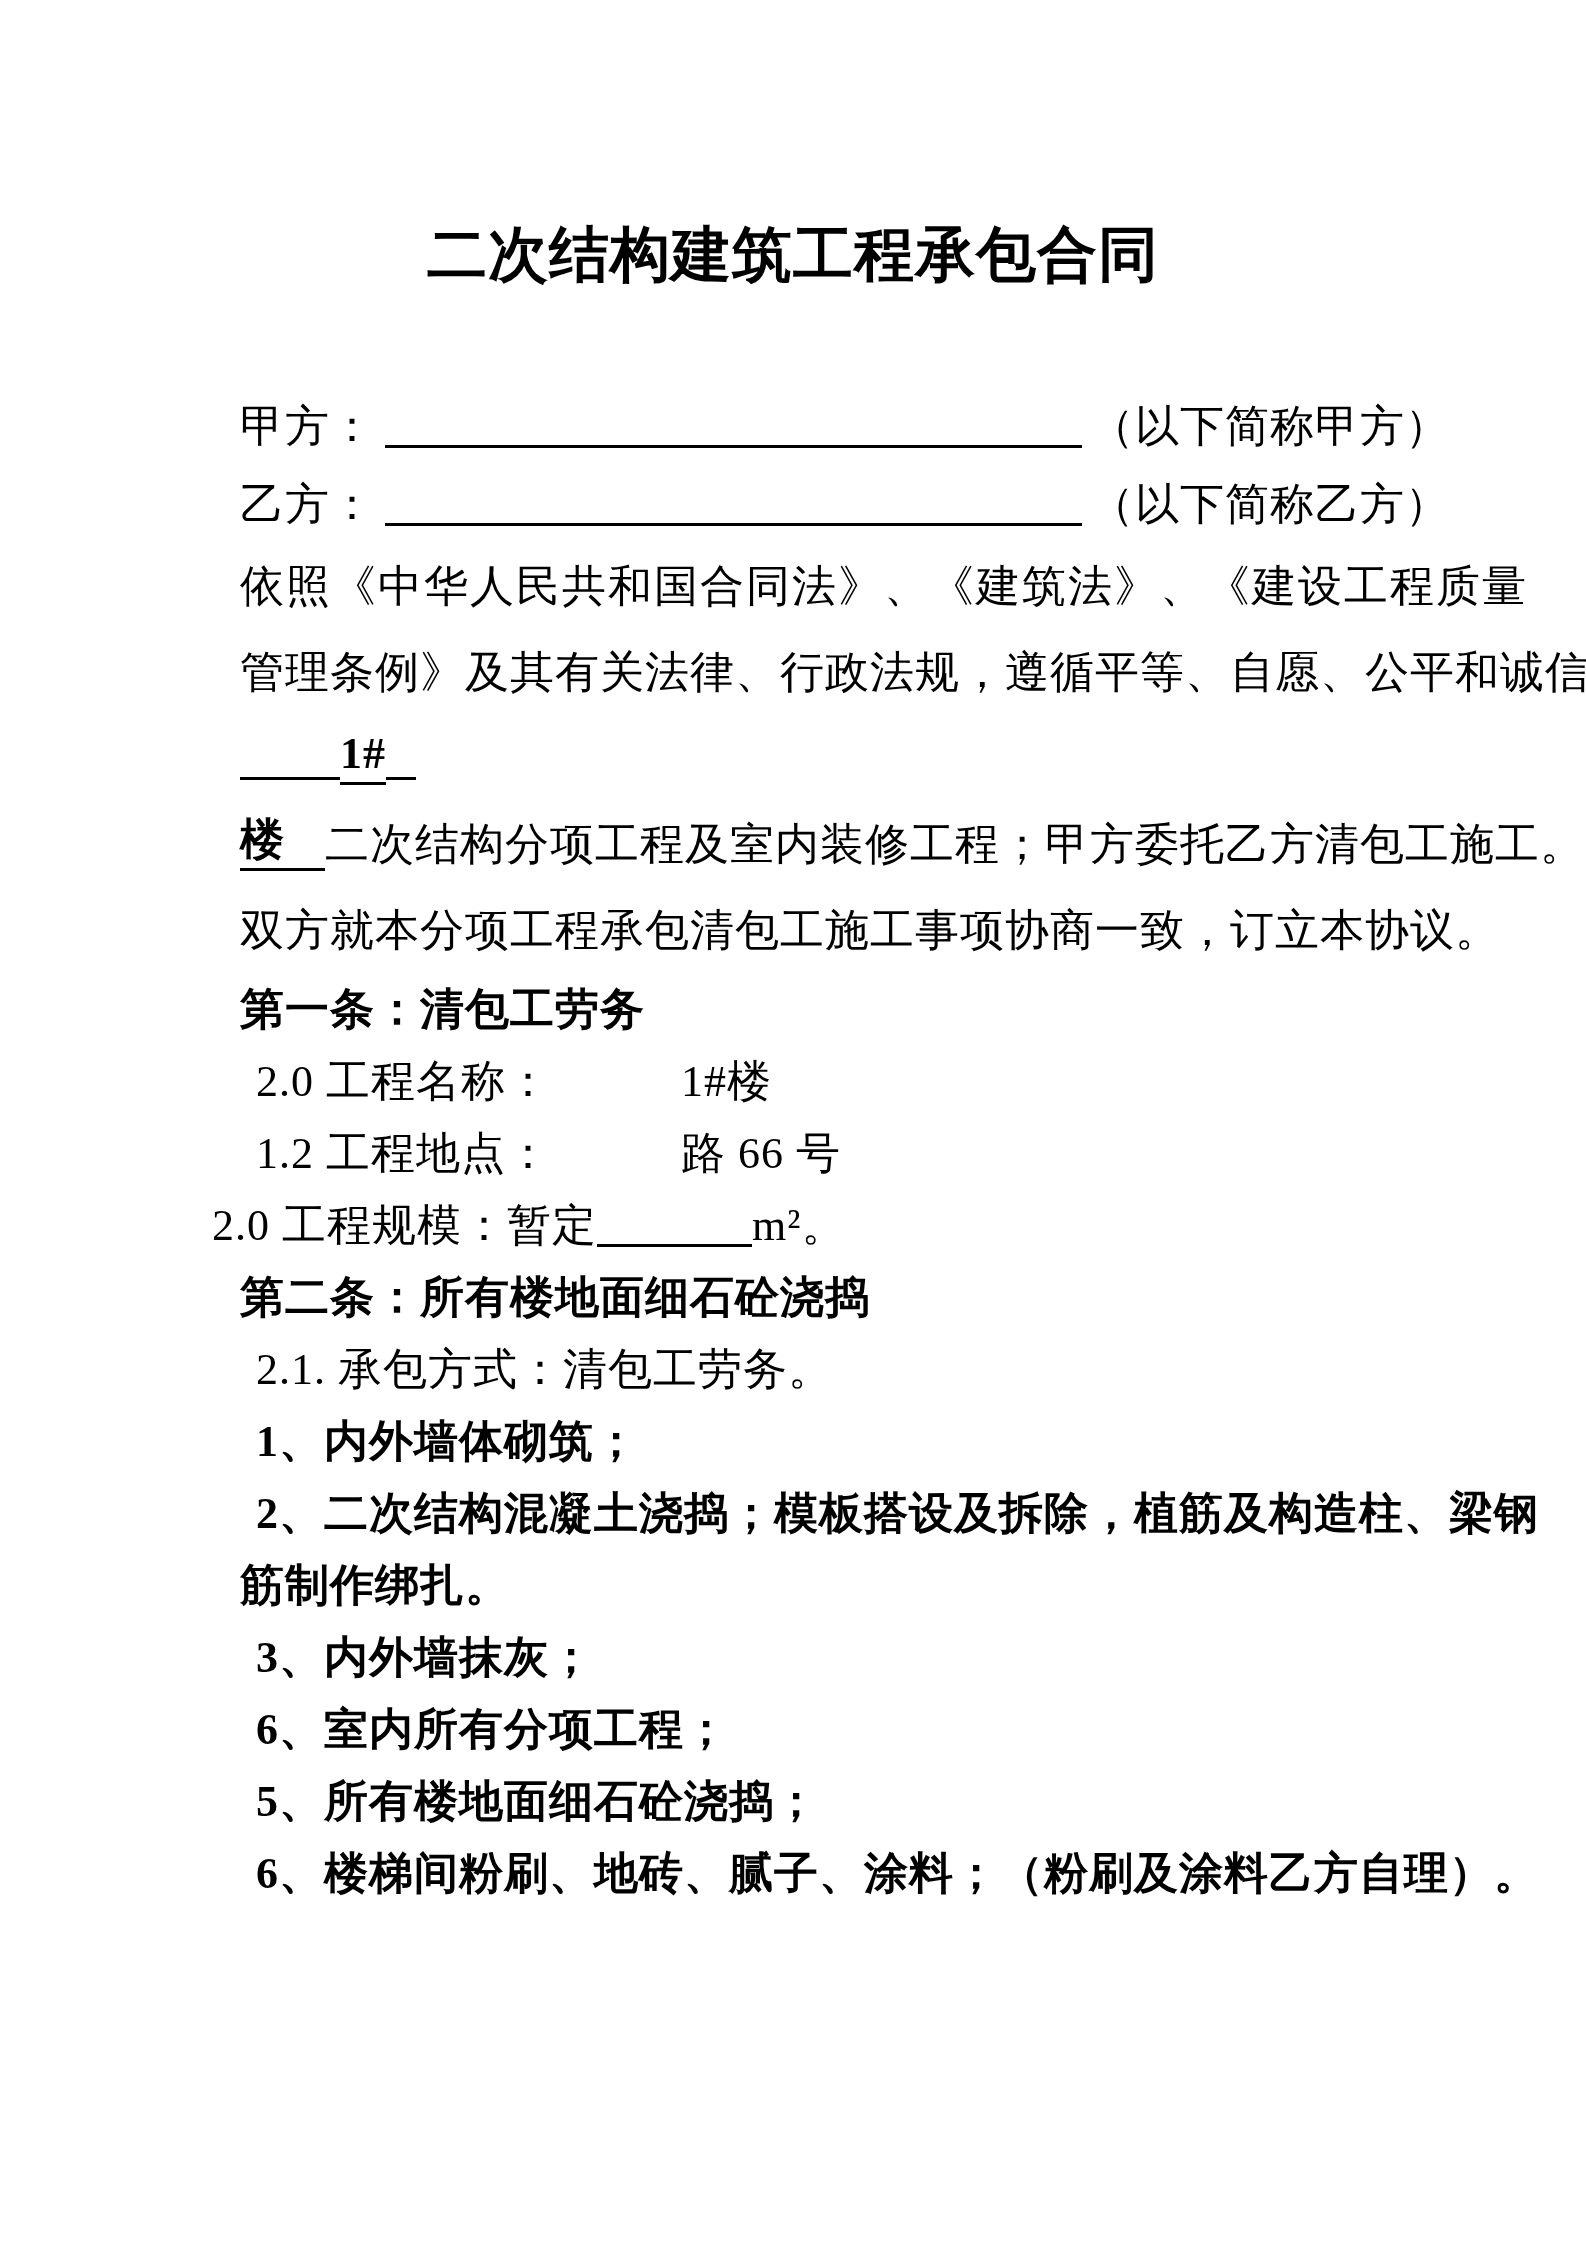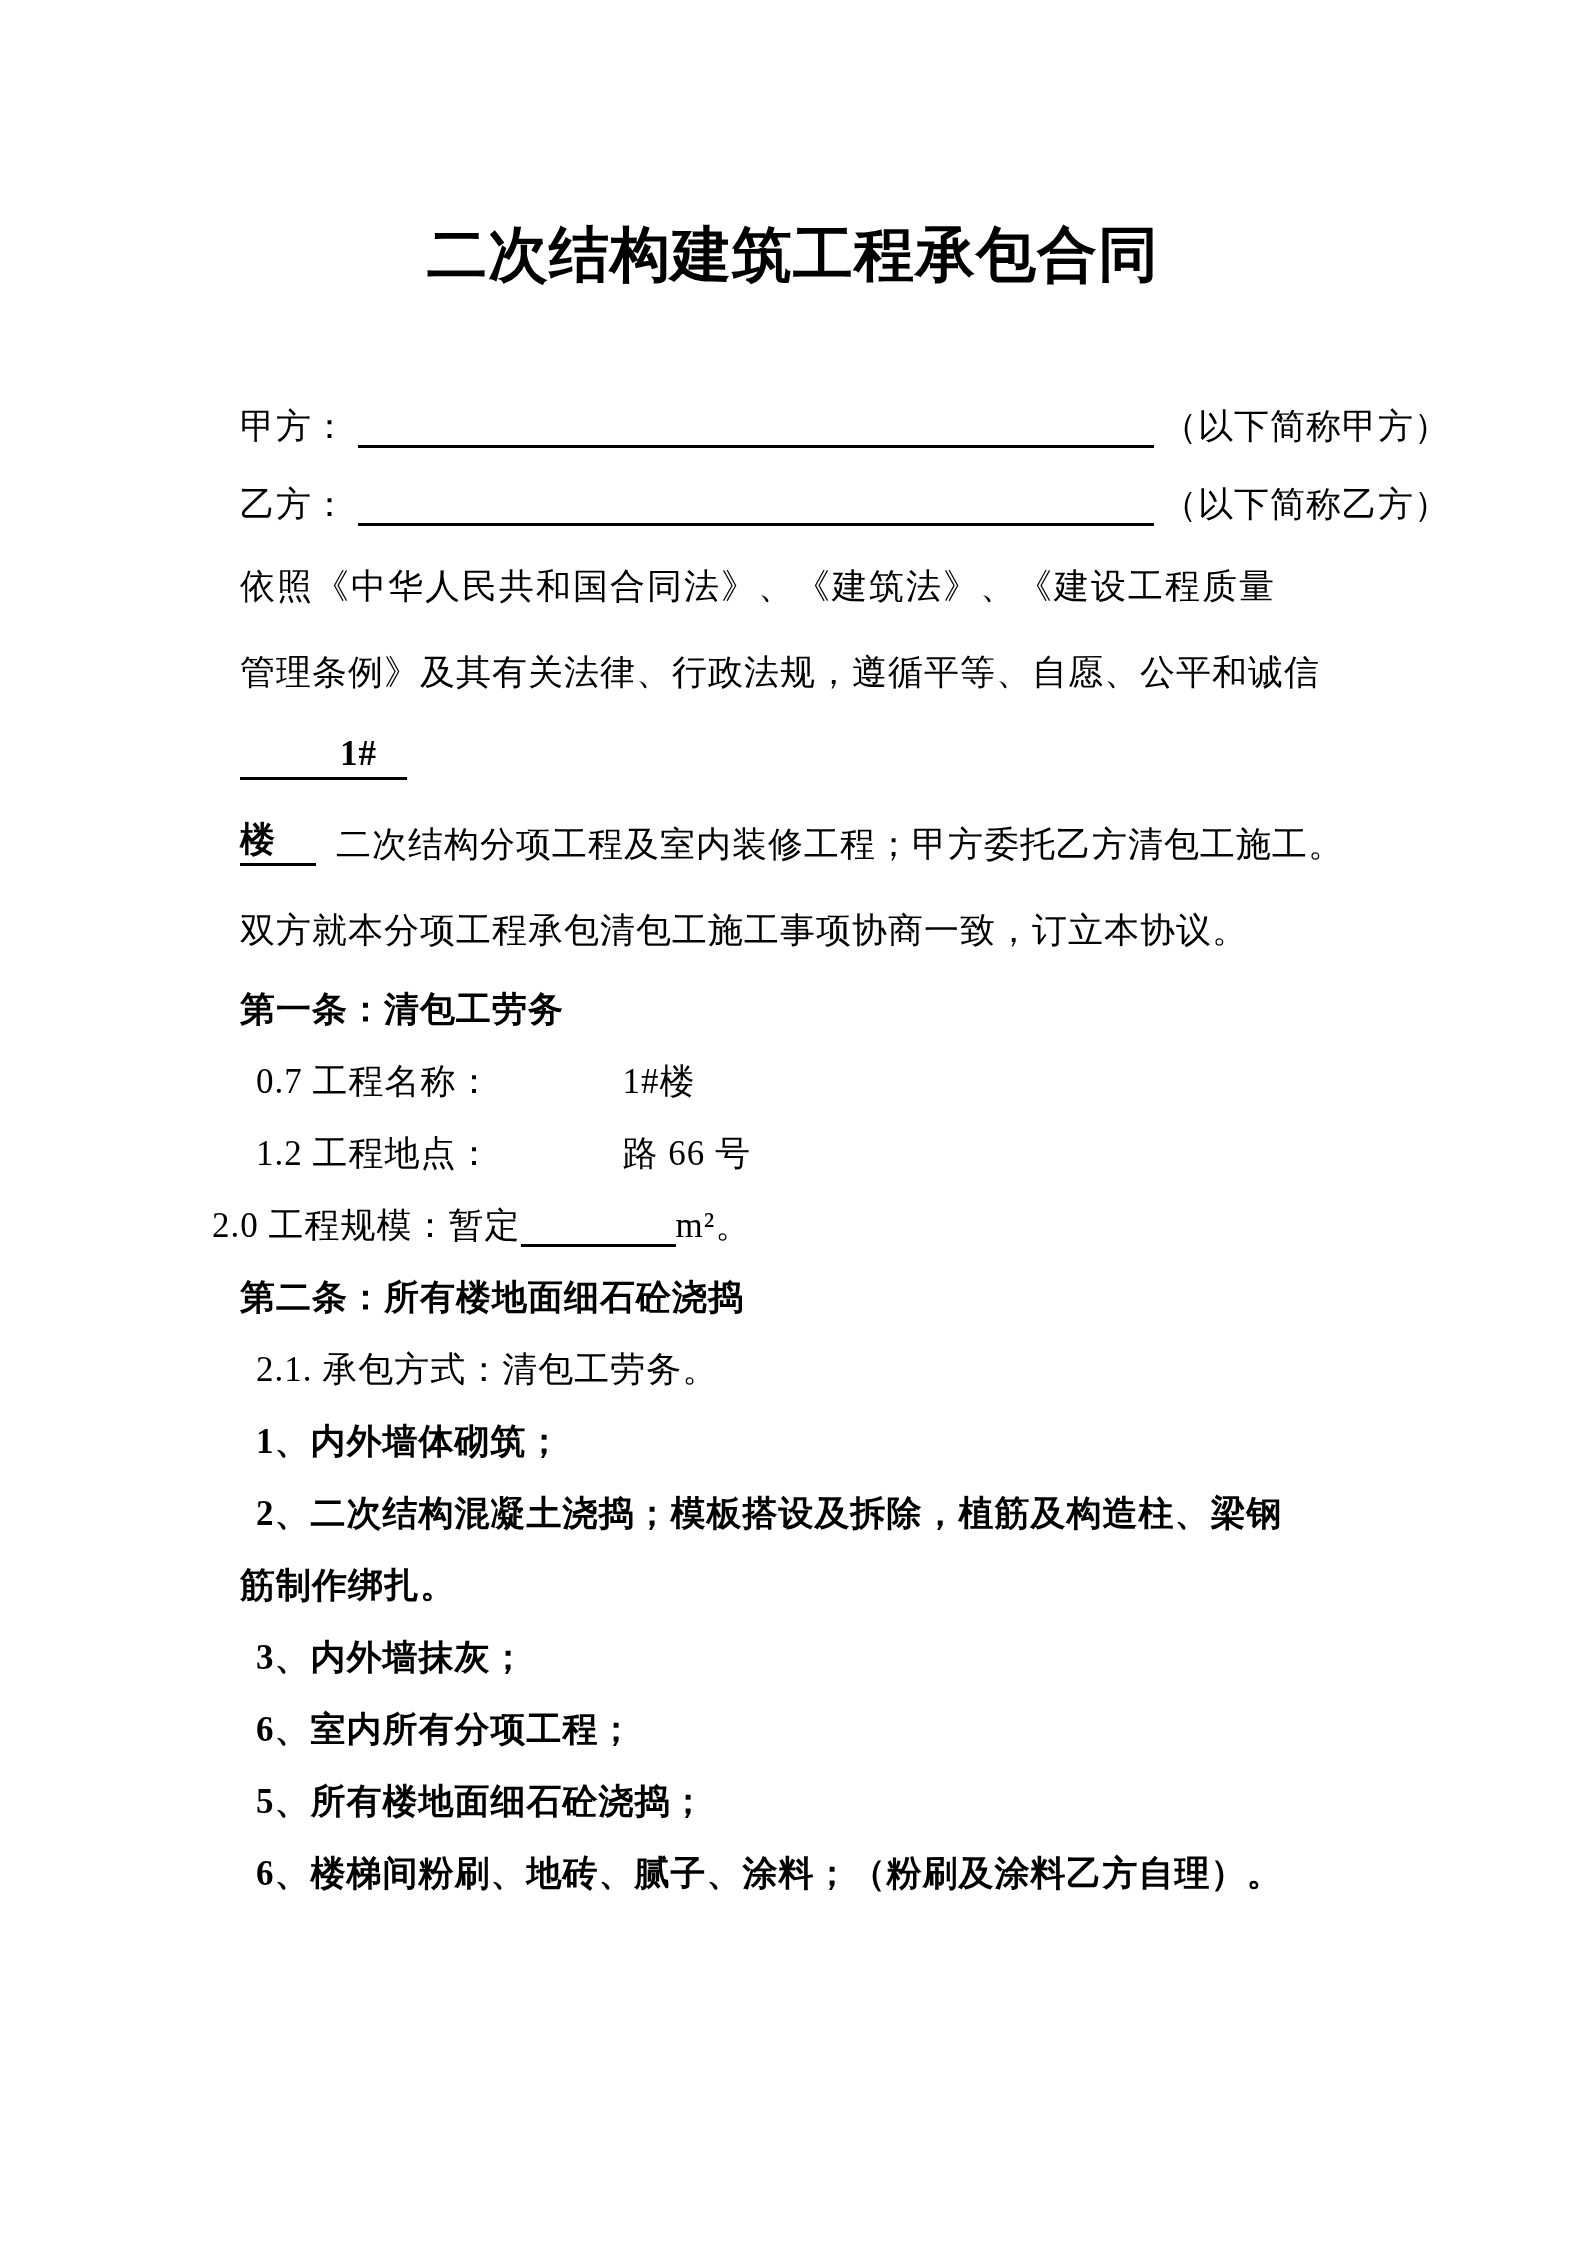--- a/index.html
+++ b/index.html
@@ -16,21 +16,21 @@
     height:80px;line-height:80px;
     text-align:center;
     font-size:60px;font-weight:bold;
     letter-spacing:1px;
   }
   .content{
     margin:92px 136px 0 240px; 
   }
   .line{
     display:flex;align-items:center;
-    font-size:35px;letter-spacing:1px;
+    font-size:44px;letter-spacing:1px;
     white-space:pre;
   }
   .h72{height:72px}
   .h78{height:78px}
   .h86{height:86px}
   .bold{font-weight:bold}
   .ind{padding-left:16px}
   .out{margin-left:-28px}
   .ls2{letter-spacing:2px}
   
@@ -82,21 +82,21 @@
       <span>二次结构分项工程及室内装修工程；甲方委托乙方清包工施工。</span>
     </div>
     <div class="line h86">
       <span>双方就本分项工程承包清包工施工事项协商一致，订立本协议。</span>
     </div>
 
     <div class="line h72 bold">
       <span>第一条：清包工劳务</span>
     </div>
     <div class="line h72 ind">
-      <span>0.7 工程名称：</span>
+      <span>2.0 工程名称：</span>
       <span class="gap130"></span>
       <span>1#楼</span>
     </div>
     <div class="line h72 ind">
       <span>1.2 工程地点：</span>
       <span class="gap130"></span>
       <span>路 66 号</span>
     </div>
     <div class="line h72 out">
       <span>2.0 工程规模：暂定</span>

